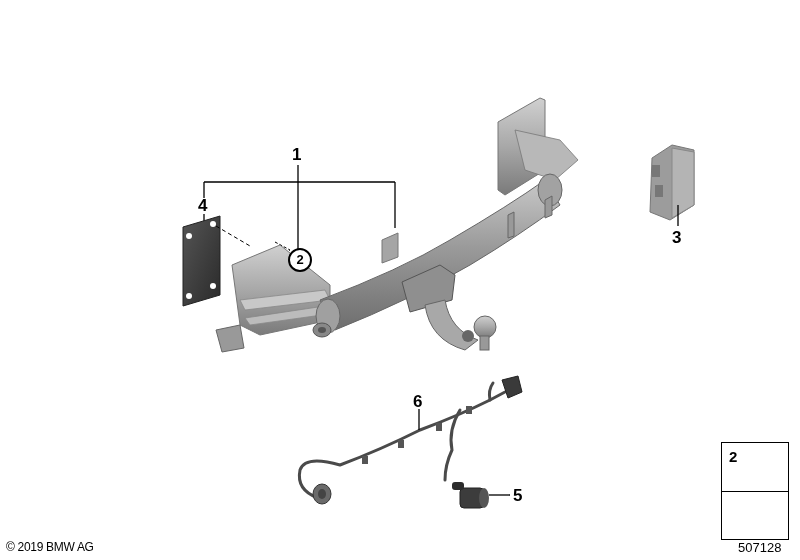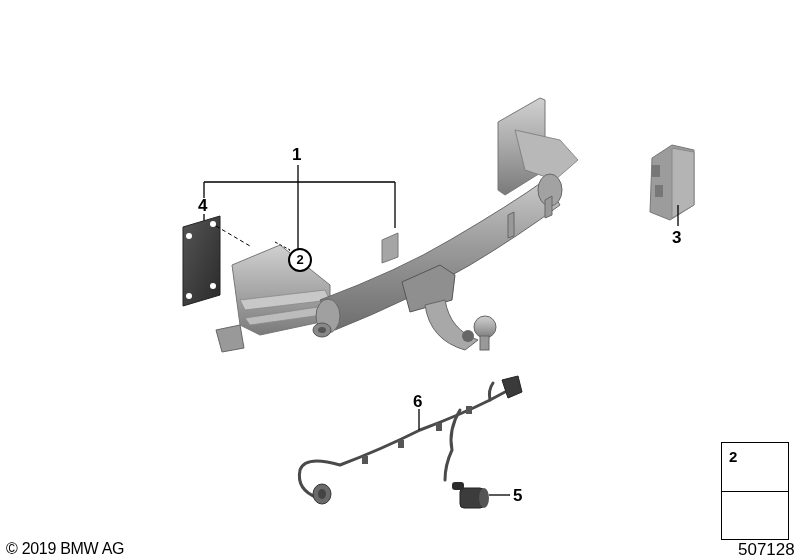--- a/index.html
+++ b/index.html
@@ -1,21 +1,21 @@
 <!DOCTYPE html>
 <html><head>
 <meta charset="utf-8">
 <style>
   html, body { margin: 0; padding: 0; background: #ffffff; }
   body { width: 800px; height: 560px; position: relative; overflow: hidden; font-family: "Liberation Sans", sans-serif; }
   .canvas { position: absolute; left: 0; top: 0; width: 800px; height: 560px; }
   .callout { position: absolute; font-weight: bold; font-size: 17px; color: #000; line-height: 1; }
   .circled { position: absolute; width: 20px; height: 20px; border: 2px solid #000; border-radius: 50%; background: #fff; font-weight: bold; font-size: 13px; text-align: center; line-height: 20px; }
-  .copyright { position: absolute; left: 6px; top: 540px; font-size: 16px; color: #000; letter-spacing: -0.3px; }
-  .ref-id { position: absolute; left: 738px; top: 540px; font-size: 17px; color: #000; }
+  .copyright { position: absolute; left: 6px; top: 540px; font-size: 12px; color: #000; letter-spacing: -0.3px; }
+  .ref-id { position: absolute; left: 738px; top: 540px; font-size: 13px; color: #000; }
   .legend-box { position: absolute; left: 721px; top: 442px; width: 66px; height: 96px; border: 1px solid #000; background: #fff; }
   .legend-cell { position: absolute; left: 0; width: 66px; height: 48px; }
   .legend-cell.top { top: 0; border-bottom: 1px solid #000; }
   .legend-cell.bottom { top: 48px; }
   .legend-num { position: absolute; left: 7px; top: 5px; font-weight: bold; font-size: 15px; }
 </style>
 </head>
 <body>
 
 <div class="canvas">

